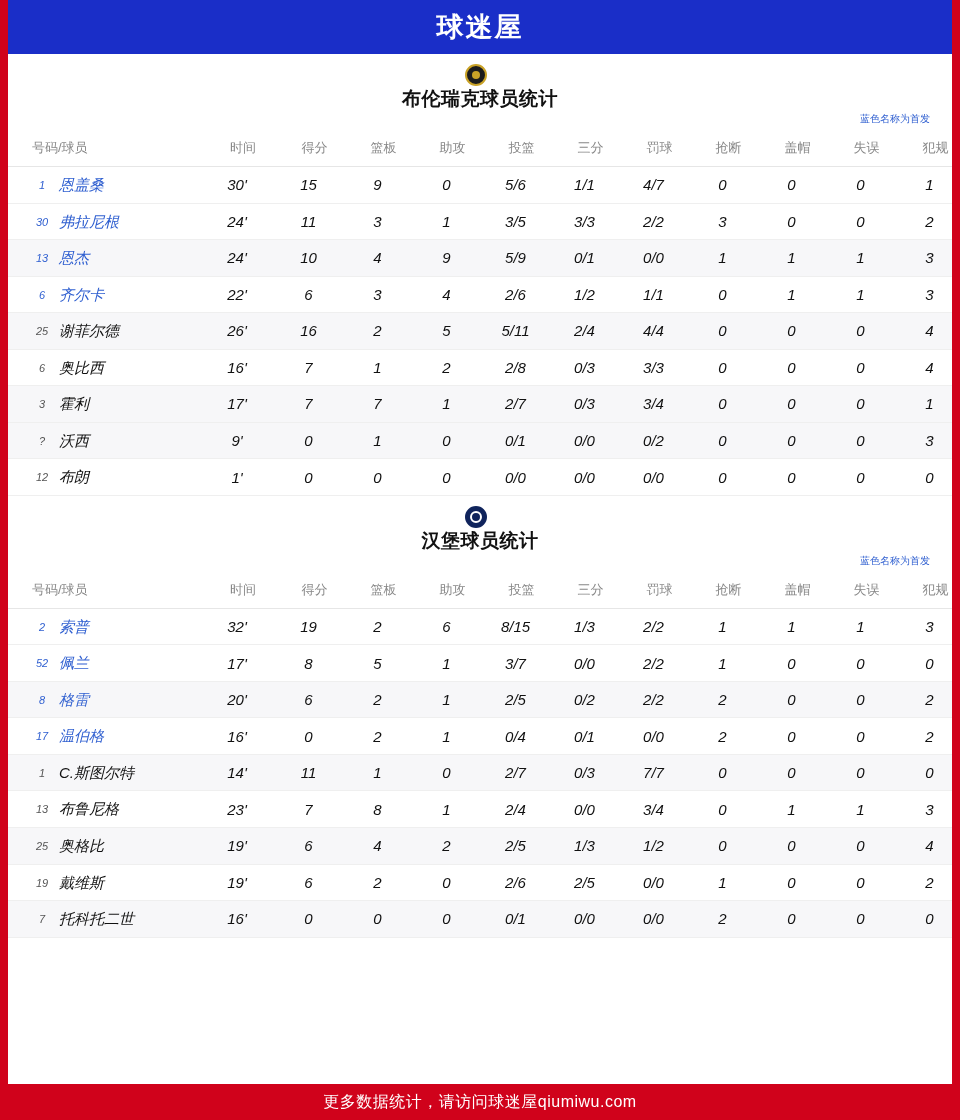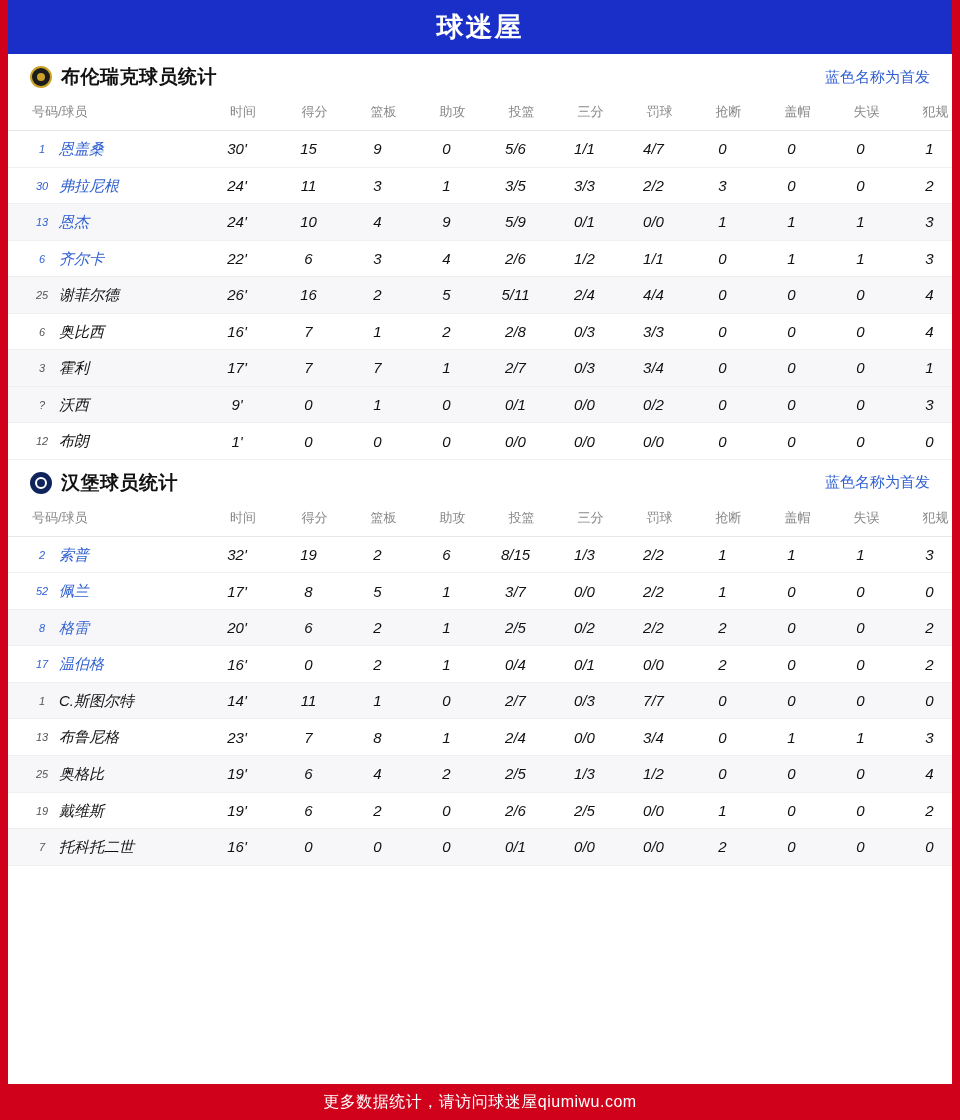--- a/index.html
+++ b/index.html
@@ -69,20 +69,21 @@
     color: #ffffff;
     font-size: 16px;
     letter-spacing: 0.5px;
   }
 
   
   .section-head {
     display: flex;
     align-items: center;
     padding: 10px 22px 6px 22px;
+    flex-direction: column;
   }
   .team-logo {
     width: 22px;
     height: 22px;
     border-radius: 50%;
     flex: 0 0 auto;
     margin-right: 9px;
     position: relative;
     display: inline-block;
   }
@@ -114,21 +115,21 @@
     box-sizing: border-box;
   }
   .section-title {
     font-size: 19px;
     font-weight: bold;
     color: #111111;
     letter-spacing: 0.5px;
   }
   .section-note {
     margin-left: auto;
-    font-size: 15px;
+    font-size: 10px;
     color: #2f5fd0;
   }
 
   table.stats {
     width: 100%;
     border-collapse: collapse;
     table-layout: fixed;
   }
   table.stats th {
     font-size: 13px;

